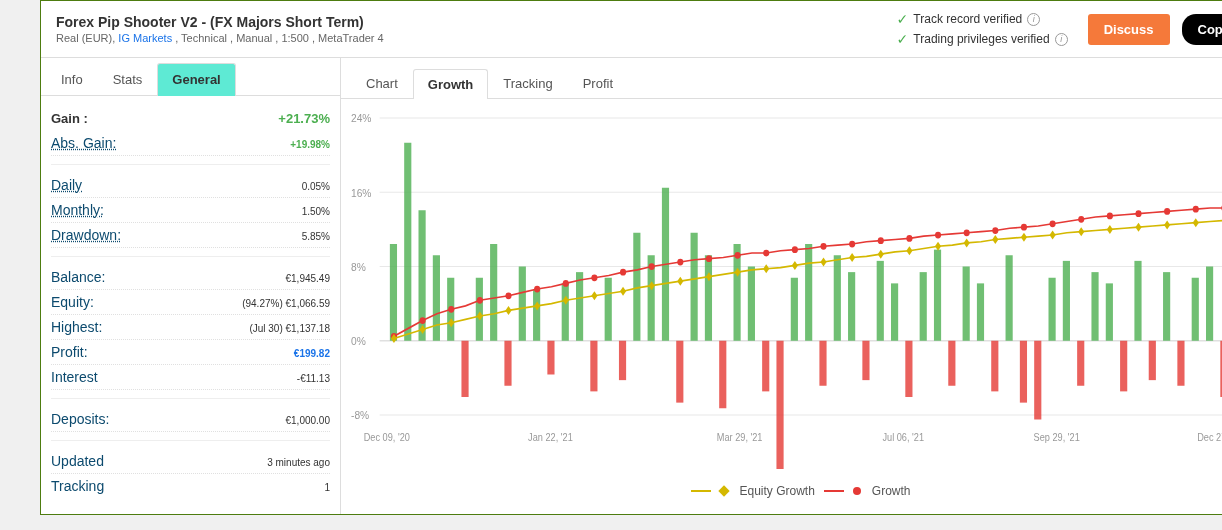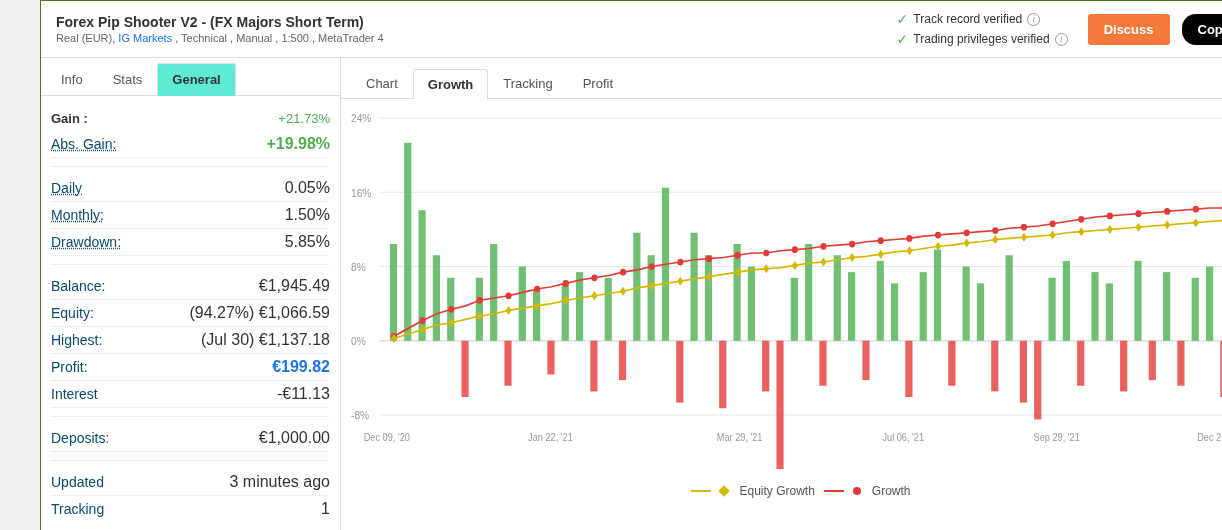--- a/index.html
+++ b/index.html
@@ -30,27 +30,27 @@
     .tabs { display: flex; border-bottom: 1px solid #ddd; padding: 0 5px; }
     .tab { padding: 8px 14px; cursor: pointer; font-size: 13px; color: #555; border: 1px solid transparent; border-bottom: none; margin-top: 5px; border-radius: 3px 3px 0 0; }
     .tab.active { background: #5eead4; border-color: #ddd; border-bottom-color: #fff; color: #333; font-weight: bold; margin-bottom: -1px; z-index: 1; }
 
     
     .stats-content { padding: 10px 10px; }
     .stat-row { display: flex; justify-content: space-between; align-items: baseline; padding: 4px 0; border-bottom: 1px dotted #e0e0e0; }
     .stat-row:last-child { border-bottom: none; }
     .stat-label { color: #0c4a6e; font-size: 14px; text-decoration: underline; text-decoration-style: dotted; }
     .stat-label.no-underline { text-decoration: none; }
-    .stat-value { font-size: 16px; color: #333; }
+    .stat-value { font-size: 10px; color: #333; }
     .stat-value.green { color: #4caf50; font-weight: bold; }
     .stat-value.blue { color: #1a73e8; font-weight: bold; }
     .section-divider { margin: 8px 0; border: none; border-top: 1px solid #eee; }
     .gain-row { display: flex; justify-content: space-between; align-items: baseline; padding: 5px 0; }
     .gain-label { font-size: 13px; font-weight: bold; color: #333; }
-    .gain-value { font-size: 13px; font-weight: normal; color: #4caf50; }
+    .gain-value { font-size: 13px; font-weight: bold; color: #4caf50; }
 
     
     .right-panel { flex: 1; padding: 0; }
     .chart-tabs { display: flex; align-items: center; padding: 5px 10px 0; border-bottom: 1px solid #ddd; }
     .chart-tab { padding: 7px 14px; cursor: pointer; font-size: 13px; color: #555; border: 1px solid transparent; border-bottom: none; margin-top: 5px; border-radius: 3px 3px 0 0; }
     .chart-tab.active { background: #fff; border-color: #ddd; border-bottom-color: #fff; color: #333; font-weight: bold; margin-bottom: -1px; z-index: 1; }
     .chart-menu { margin-left: auto; color: #999; cursor: pointer; font-size: 18px; padding: 5px; letter-spacing: 1px; }
     
     
     .chart-area { padding: 10px; height: 380px; position: relative; }

